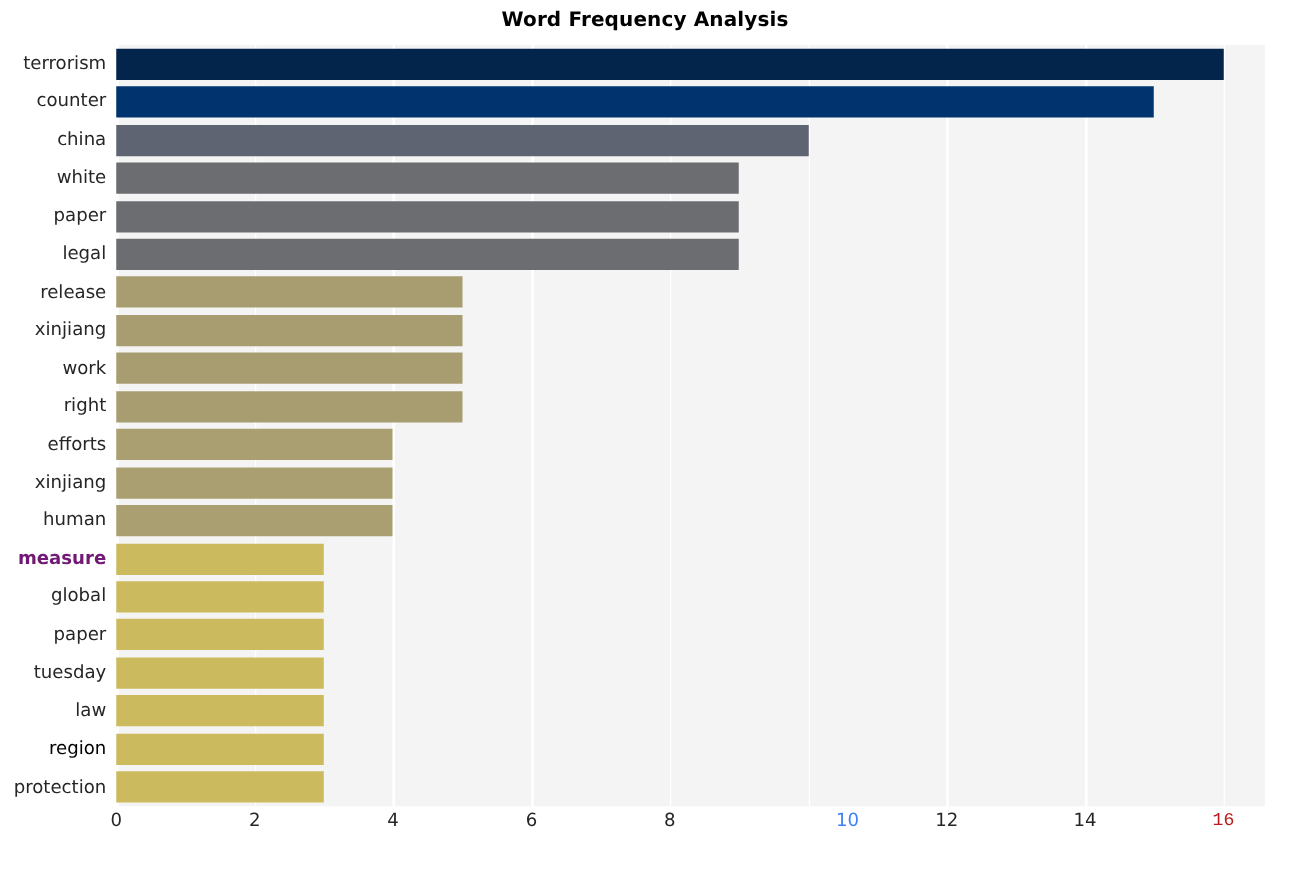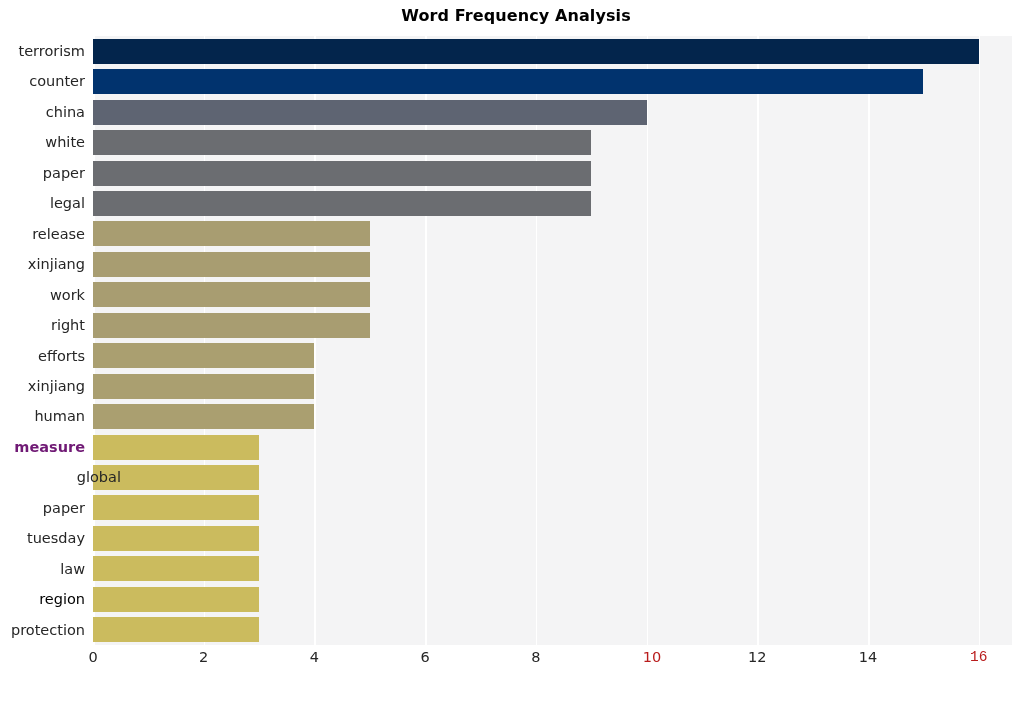--- a/index.html
+++ b/index.html
@@ -191,34 +191,34 @@
       <div class="ytick" style="top: 121.8px; height: 30.45px; line-height: 30.45px; color: rgb(38, 38, 38);">paper</div>
       <div class="ytick" style="top: 152.25px; height: 30.45px; line-height: 30.45px; color: rgb(38, 38, 38);">legal</div>
       <div class="ytick" style="top: 182.7px; height: 30.45px; line-height: 30.45px; color: rgb(38, 38, 38);">release</div>
       <div class="ytick" style="top: 213.15px; height: 30.45px; line-height: 30.45px; color: rgb(38, 38, 38);">xinjiang</div>
       <div class="ytick" style="top: 243.6px; height: 30.45px; line-height: 30.45px; color: rgb(38, 38, 38);">work</div>
       <div class="ytick" style="top: 274.05px; height: 30.45px; line-height: 30.45px; color: rgb(38, 38, 38);">right</div>
       <div class="ytick" style="top: 304.5px; height: 30.45px; line-height: 30.45px; color: rgb(38, 38, 38);">efforts</div>
       <div class="ytick" style="top: 334.95px; height: 30.45px; line-height: 30.45px; color: rgb(38, 38, 38);">xinjiang</div>
       <div class="ytick" style="top: 365.4px; height: 30.45px; line-height: 30.45px; color: rgb(38, 38, 38);">human</div>
       <div class="ytick" style="top: 395.85px; height: 30.45px; line-height: 30.45px; color: #701a75; font-weight: bold;">measure</div>
-      <div class="ytick" style="top: 426.3px; height: 30.45px; line-height: 30.45px; color: rgb(38, 38, 38); padding-left: 36px;">global</div>
+      <div class="ytick" style="top: 426.3px; height: 30.45px; line-height: 30.45px; color: rgb(38, 38, 38);">global</div>
       <div class="ytick" style="top: 456.75px; height: 30.45px; line-height: 30.45px; color: rgb(38, 38, 38);">paper</div>
       <div class="ytick" style="top: 487.2px; height: 30.45px; line-height: 30.45px; color: rgb(38, 38, 38);">tuesday</div>
       <div class="ytick" style="top: 517.65px; height: 30.45px; line-height: 30.45px; color: rgb(38, 38, 38);">law</div>
       <div class="ytick" style="top: 548.1px; height: 30.45px; line-height: 30.45px; color: #000000;">region</div>
       <div class="ytick" style="top: 578.55px; height: 30.45px; line-height: 30.45px; color: rgb(38, 38, 38);">protection</div>
     </div>
 
   <div id="xticks">
       <div class="xtick" style="left: 93px; color: rgb(38, 38, 38);">0</div>
       <div class="xtick" style="left: 203.723px; color: rgb(38, 38, 38);">2</div>
       <div class="xtick" style="left: 314.446px; color: rgb(38, 38, 38);">4</div>
       <div class="xtick" style="left: 425.169px; color: rgb(38, 38, 38);">6</div>
       <div class="xtick" style="left: 535.892px; color: rgb(38, 38, 38);">8</div>
-      <div class="xtick" style="left: 652px; color: #b91c1c;">10</div>
+      <div class="xtick" style="left: 678px; color: #3b82f6;">10</div>
       <div class="xtick" style="left: 757.337px; color: rgb(38, 38, 38);">12</div>
       <div class="xtick" style="left: 868.06px; color: rgb(38, 38, 38); text-align: center;">14</div>
       <div class="xtick" style="left: 978.783px; color: #b91c1c; font-family: Liberation Mono, monospace;">16</div>
     </div>
 
 
 </div>
 
 </body></html>

